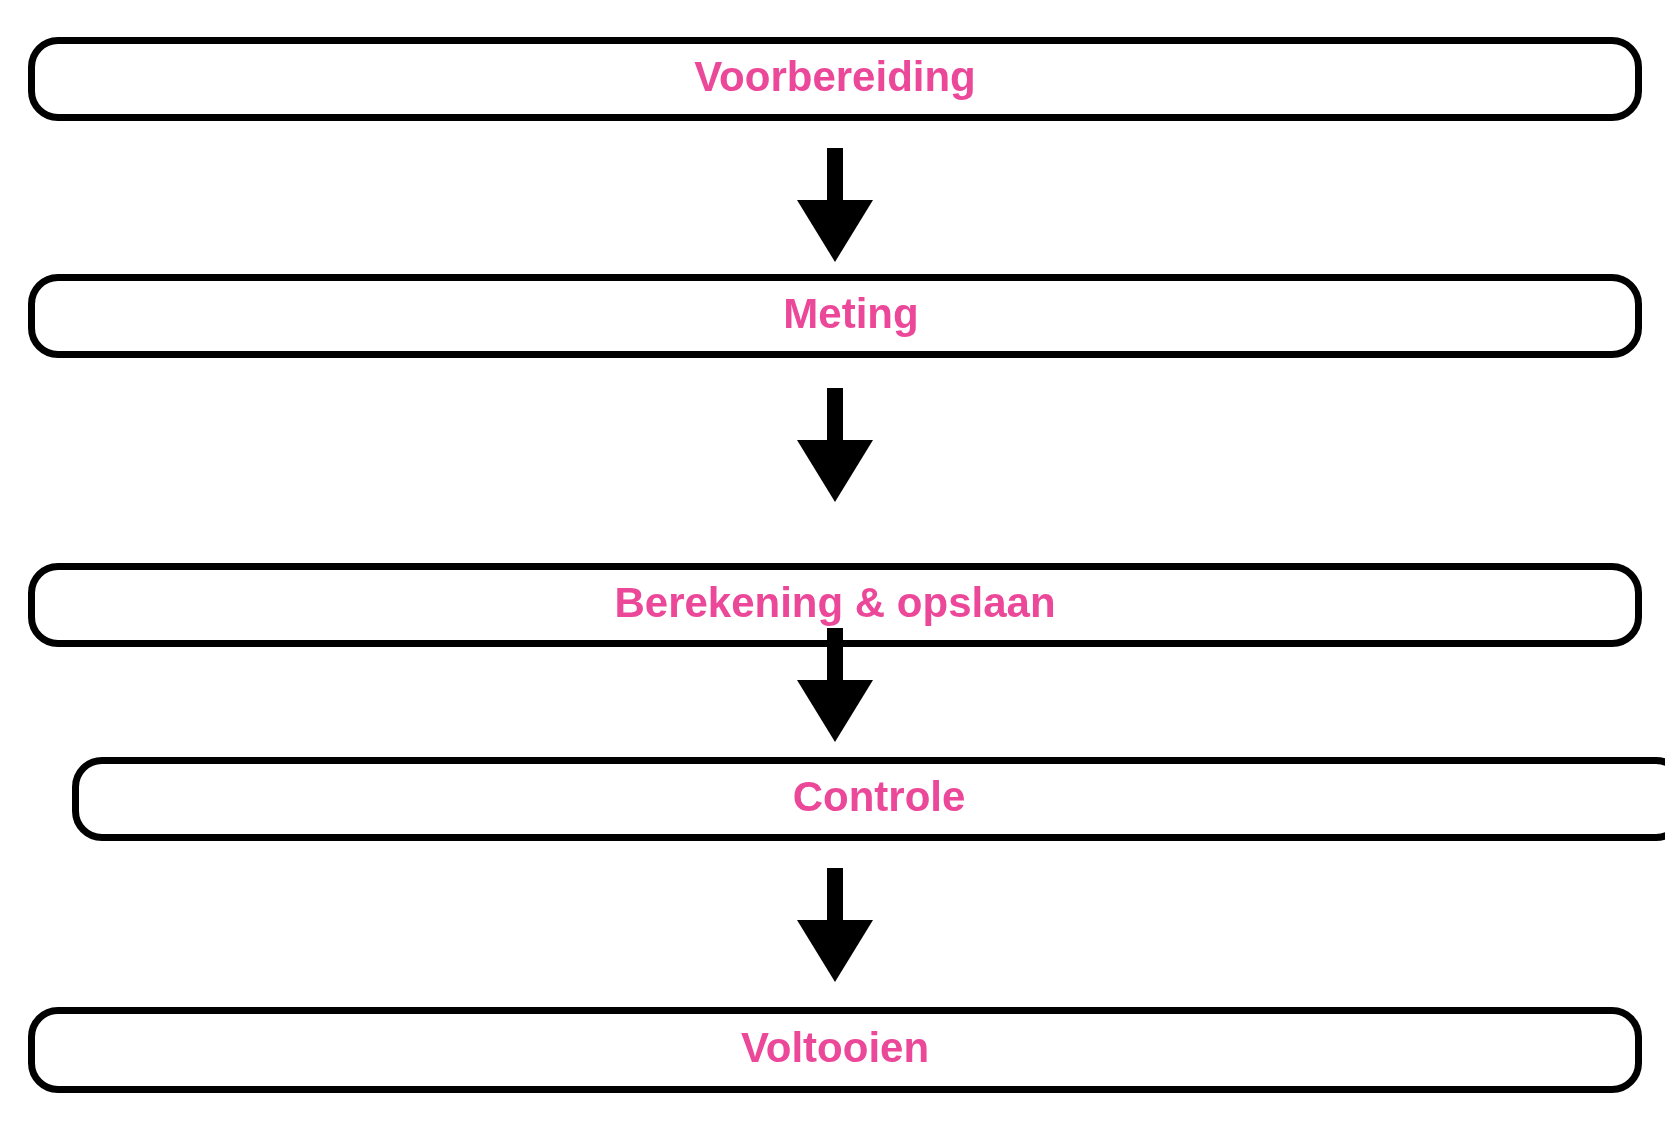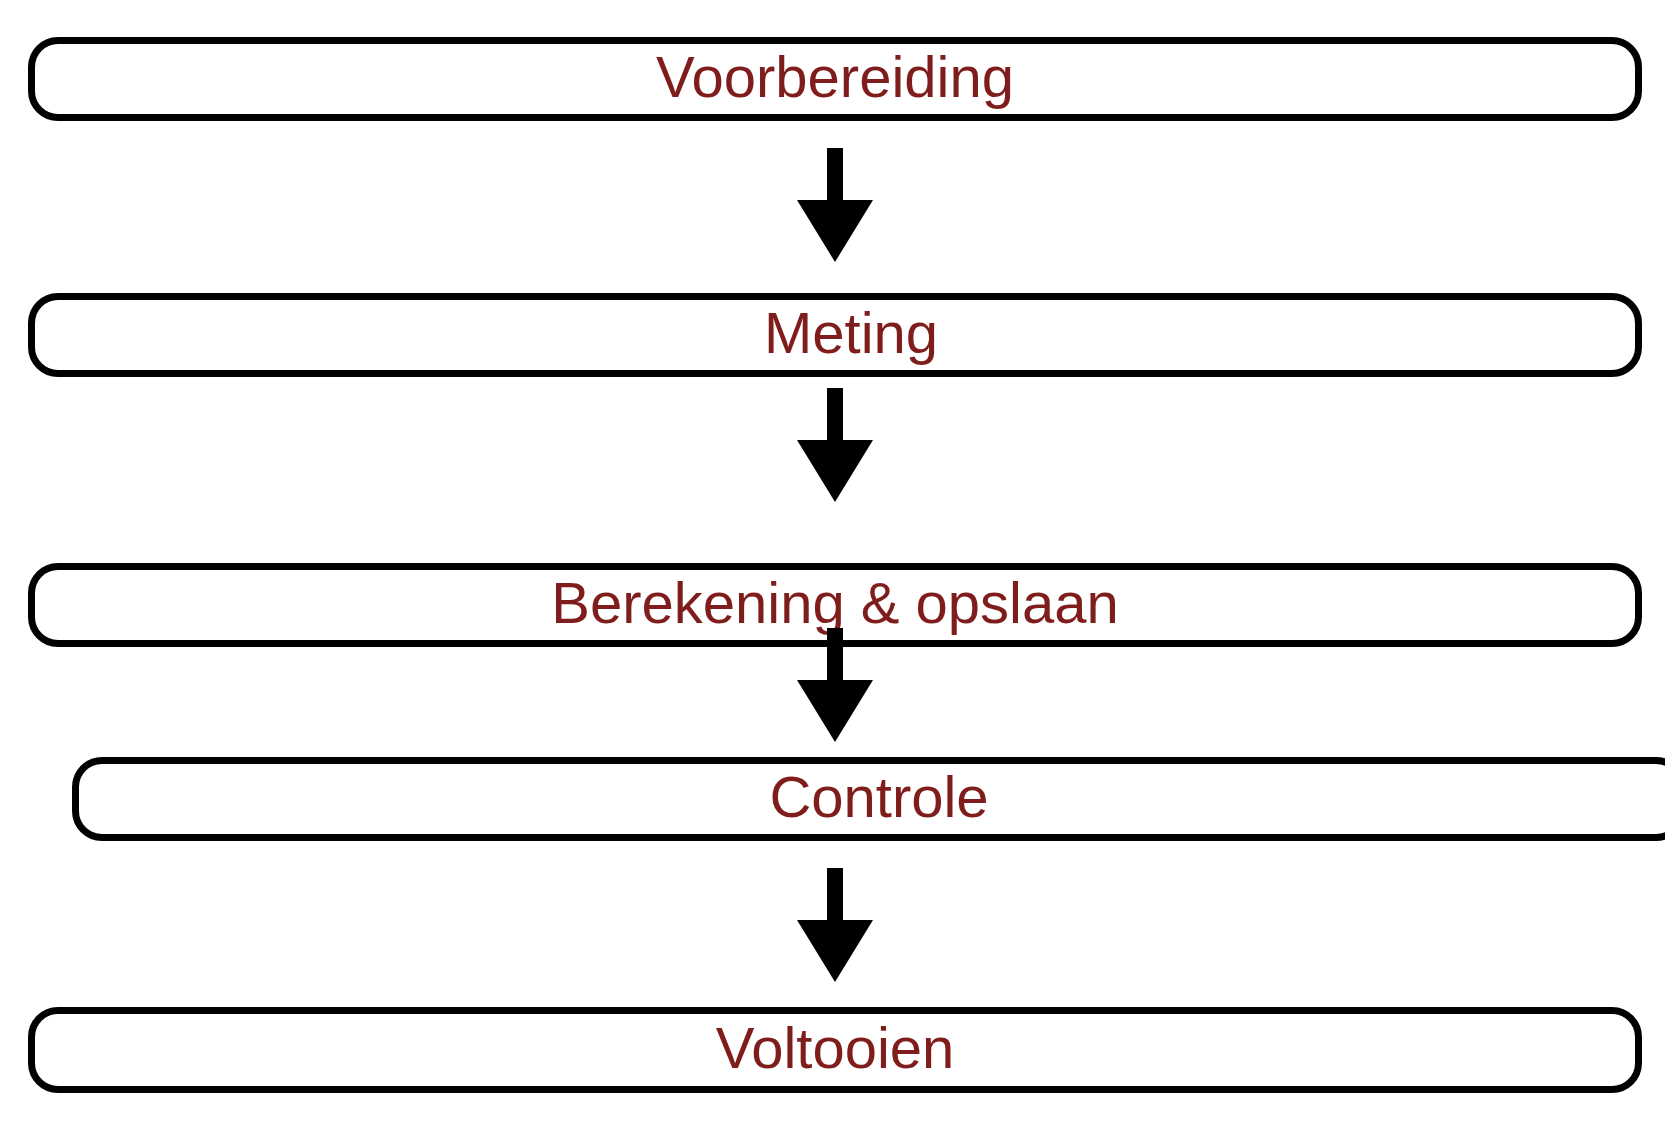--- a/index.html
+++ b/index.html
@@ -24,30 +24,30 @@
     height: 84px;
     box-sizing: border-box;
     border: 7px solid #000000;
     border-radius: 30px;
     background: #ffffff;
     display: flex;
     align-items: center;
     justify-content: center;
   }
   .flow-box .label {
-    font-size: 58px;
-    font-weight: normal;
-    color: #7f1d1d;
+    font-size: 42px;
+    font-weight: bold;
+    color: #ec4899;
     letter-spacing: 0px;
     white-space: nowrap;
     line-height: 1;
     padding-bottom: 4px;
   }
   .box-1 { top: 37px; }
-  .box-2 { top: 293px; padding-left: 32px; }
+  .box-2 { top: 274px; padding-left: 32px; }
   .box-3 { top: 517px; margin-top: 46px; }
   .box-4 { top: 757px; margin-left: 44px; }
   .box-5 { top: 1007px; height: 86px; align-items: center; }
 
   .flow-arrow {
     position: absolute;
     left: 797px;
     width: 76px;
     height: 114px;
     display: flex;

